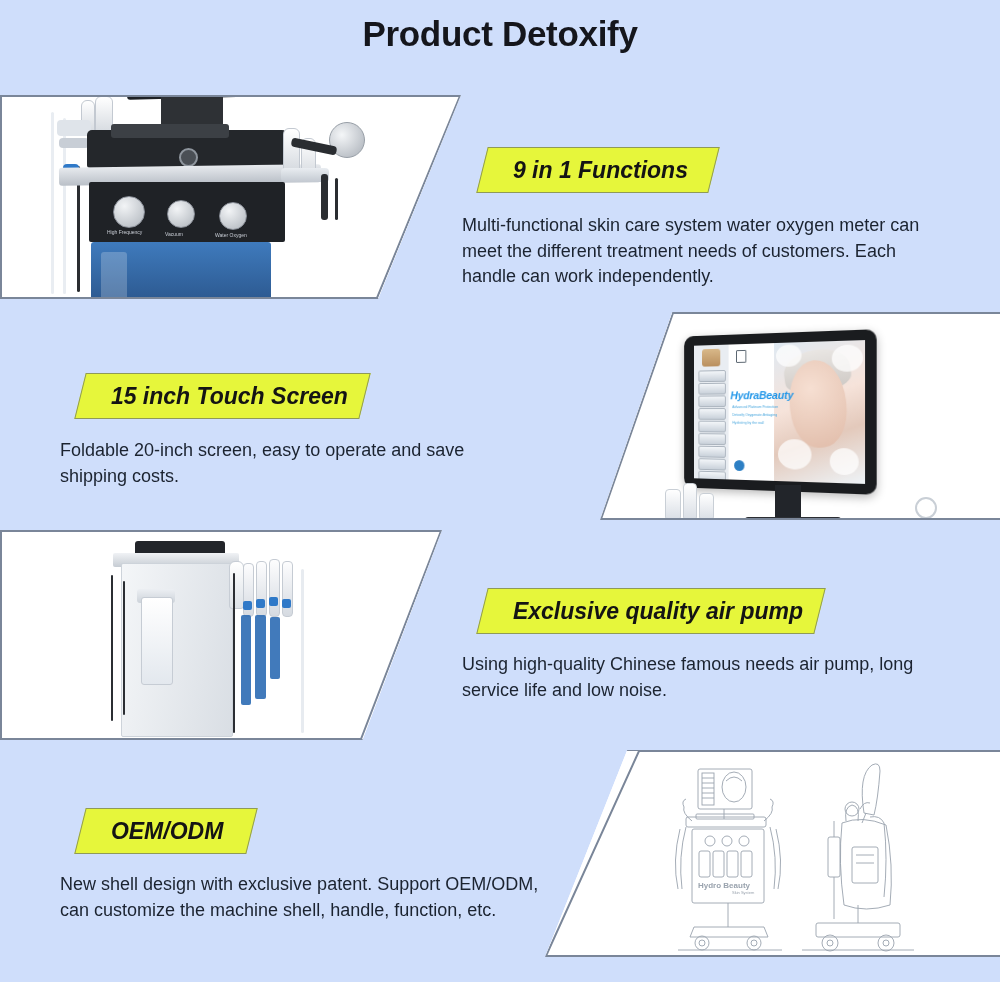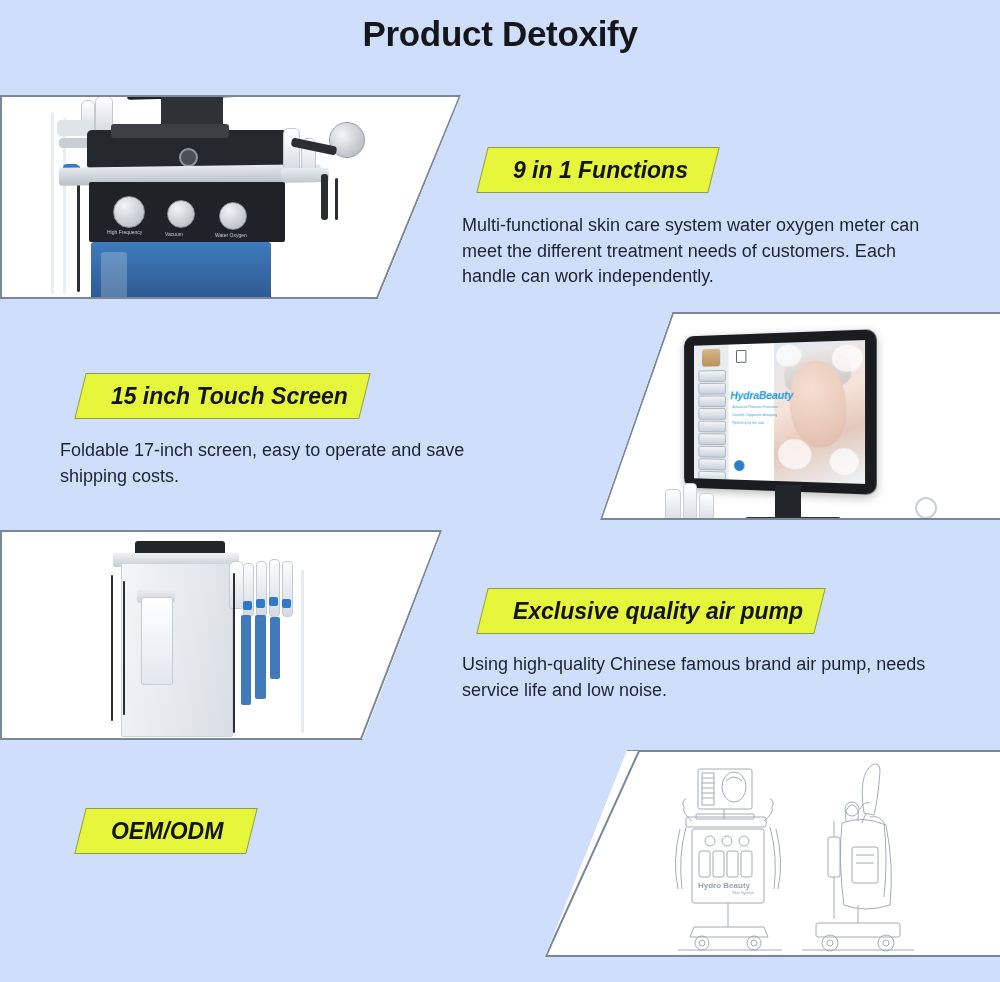--- a/index.html
+++ b/index.html
@@ -227,21 +227,21 @@
   </div>
 
   <div class="badge" style="left:482px; top:147px; width:232px;">
     <span class="badge-text">9 in 1 Functions</span>
   </div>
   <div class="desc" style="left:462px; top:213px; width:478px;">Multi-functional skin care system water oxygen meter can meet the different treatment needs of customers. Each handle can work independently.</div>
 
   <div class="badge" style="left:80px; top:373px; width:285px;">
     <span class="badge-text">15 inch Touch Screen</span>
   </div>
-  <div class="desc" style="left:60px; top:438px; width:470px;">Foldable 17-inch screen, easy to operate and save shipping costs.</div>
+  <div class="desc" style="left:60px; top:438px; width:470px;">Foldable 20-inch screen, easy to operate and save shipping costs.</div>
 
   <div class="photo slant-left ph2">
     <div class="photo-inner">
       <div class="m2-wrap">
         <div class="m2-bezel">
           <div class="m2-screen">
             <div class="m2-side">
               <div class="m2-avatar"></div>
               <div class="m2-mbtn" style="top:26px;"></div>
               <div class="m2-mbtn" style="top:39px;"></div>
@@ -318,25 +318,26 @@
     <div class="photo-edge">
       <svg viewBox="0 0 440 208" preserveAspectRatio="none">
         <polygon points="0,0 440,0 360,208 0,208" fill="none" stroke="#7a8699" stroke-width="2"></polygon>
       </svg>
     </div>
   </div>
 
   <div class="badge" style="left:482px; top:588px; width:338px;">
     <span class="badge-text">Exclusive quality air pump</span>
   </div>
-  <div class="desc" style="left:462px; top:652px; width:470px;">Using high-quality Chinese famous brand air pump, needs service life and low noise.</div>
+  <div class="desc" style="left:462px; top:652px; width:470px;">Using high-quality Chinese famous needs air pump, long service life and low noise.</div>
 
   <div class="badge" style="left:80px; top:808px; width:172px;">
     <span class="badge-text">OEM/ODM</span>
   </div>
+  <div class="desc" style="left:60px; top:872px; width:480px;">New shell design with exclusive patent. Support OEM/ODM, can customize the machine shell, handle, function, etc.</div>
 
   <div class="photo slant-left ph4">
     <div class="photo-inner">
       <svg class="m4-svg" viewBox="0 0 455 205">
         <g stroke="#9aa3ae" stroke-width="0.9" fill="none">
 
           <rect x="152" y="18" width="54" height="40" rx="2"></rect>
           <rect x="156" y="22" width="12" height="32"></rect>
           <line x1="156" y1="27" x2="168" y2="27"></line>
             <line x1="156" y1="32" x2="168" y2="32"></line>

